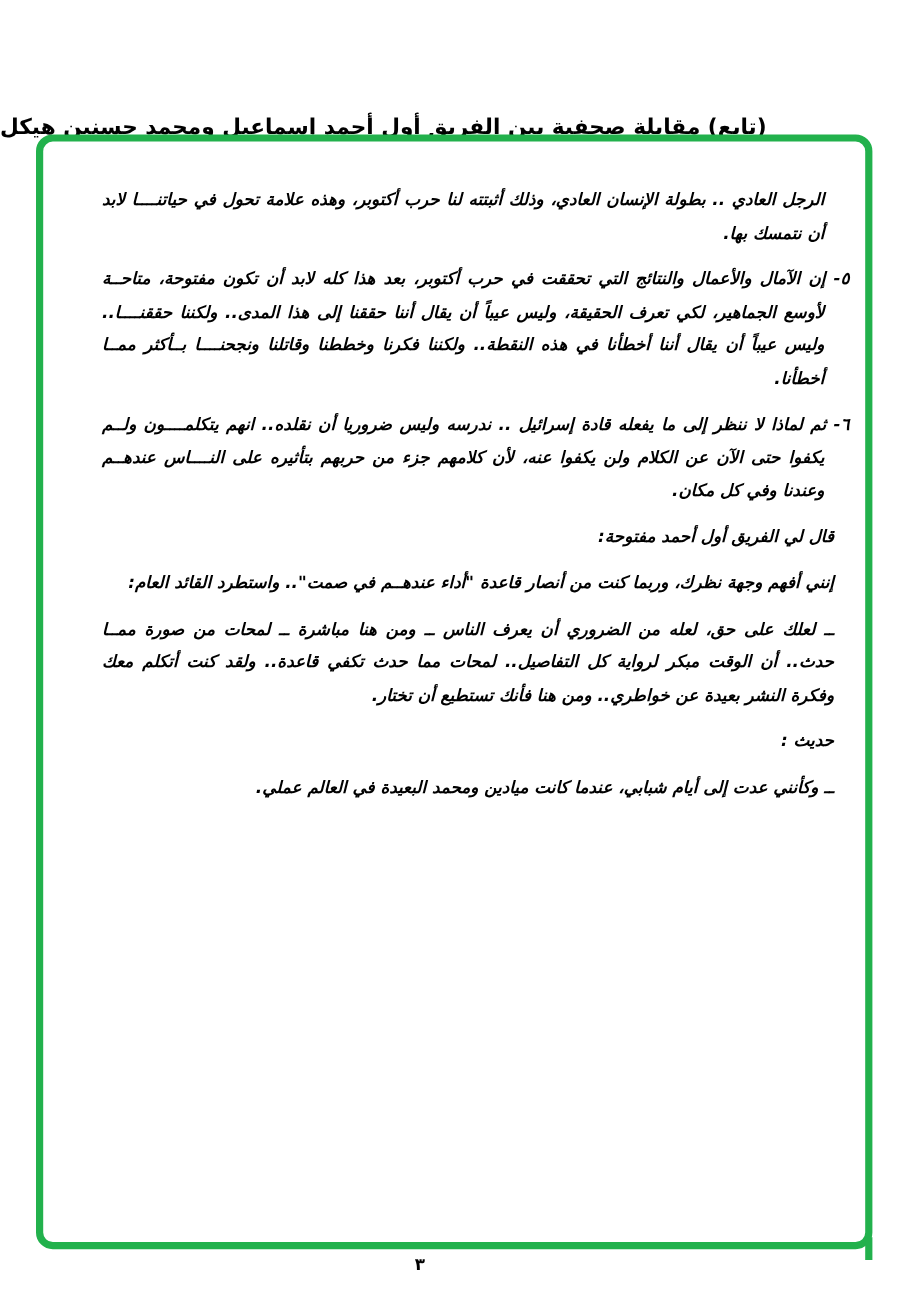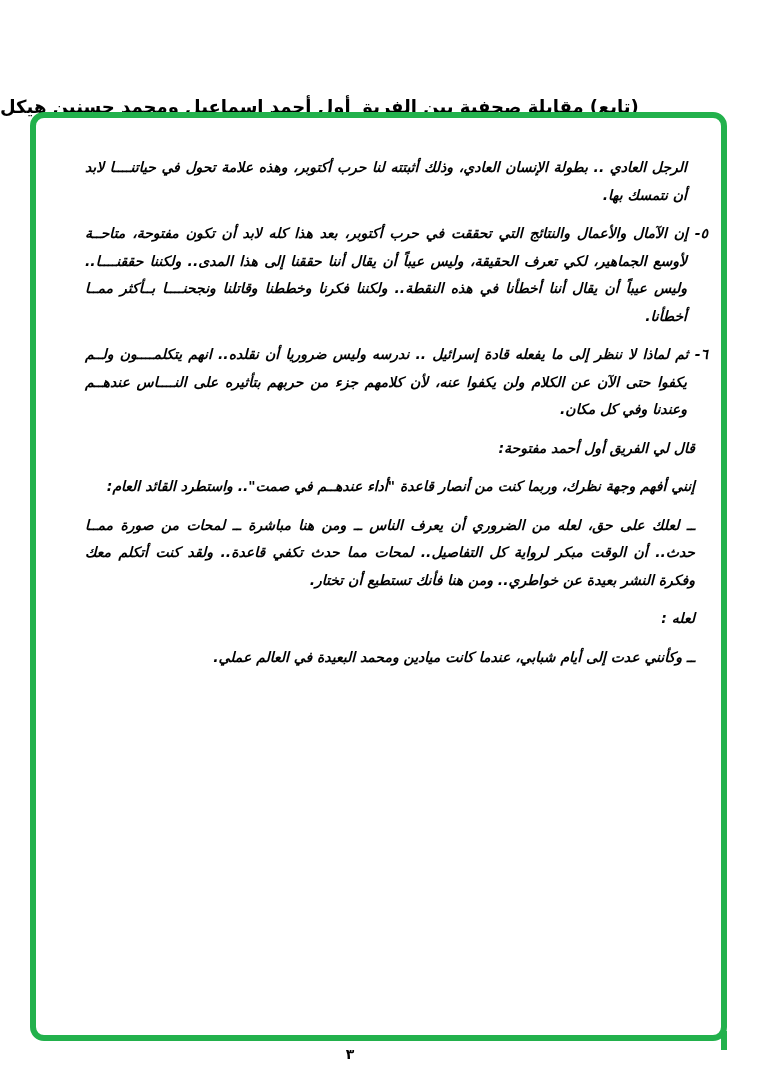--- a/index.html
+++ b/index.html
@@ -74,21 +74,21 @@
       <span class="num">٦-</span>
       <span>ثم لماذا لا ننظر إلى ما يفعله قادة إسرائيل .. ندرسه وليس ضروريا أن نقلده.. انهم يتكلمــــون ولــم يكفوا حتى الآن عن الكلام ولن يكفوا عنه، لأن كلامهم جزء من حربهم بتأثيره على النــــاس عندهــم وعندنا وفي كل مكان.</span>
     </p>
 
     <p class="para">قال لي الفريق أول أحمد مفتوحة:</p>
 
     <p class="para">إنني أفهم وجهة نظرك، وربما كنت من أنصار قاعدة "أداء عندهــم في صمت".. واستطرد القائد العام:</p>
 
     <p class="para">ــ لعلك على حق، لعله من الضروري أن يعرف الناس ــ ومن هنا مباشرة ــ لمحات من صورة ممــا حدث.. أن الوقت مبكر لرواية كل التفاصيل.. لمحات مما حدث تكفي قاعدة.. ولقد كنت أتكلم معك وفكرة النشر بعيدة عن خواطري.. ومن هنا فأنك تستطيع أن تختار.</p>
 
-    <p class="para">لعله :</p>
+    <p class="para">حديث :</p>
 
 
 
 
     <p class="para">ــ وكأنني عدت إلى أيام شبابي، عندما كانت ميادين ومحمد البعيدة في العالم عملي.</p>
 
   </div>
 
   <div class="page-number">٣</div>
 

